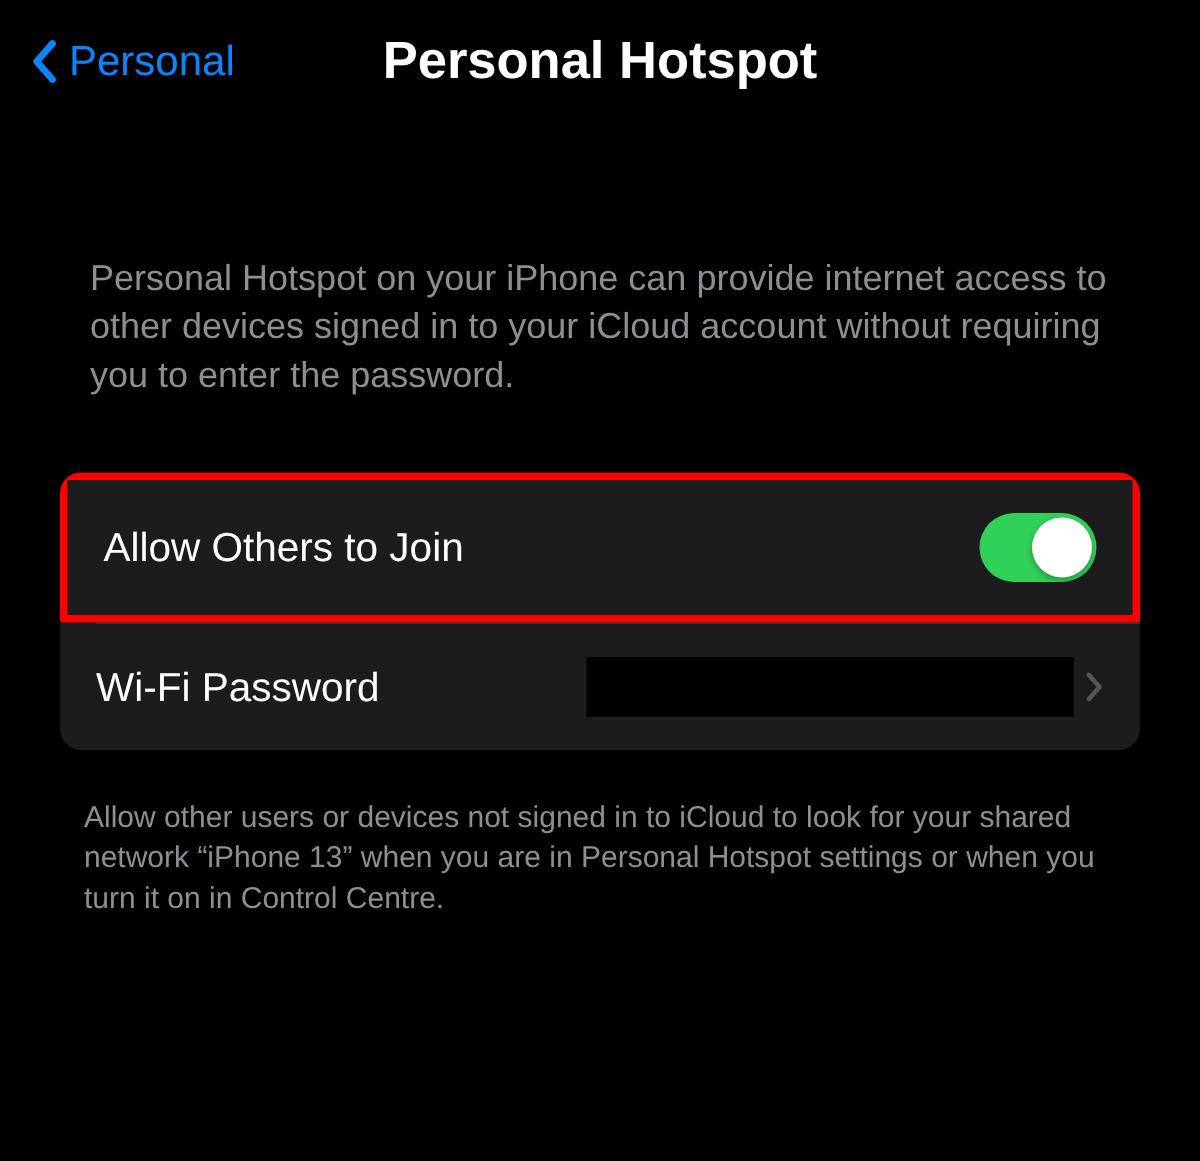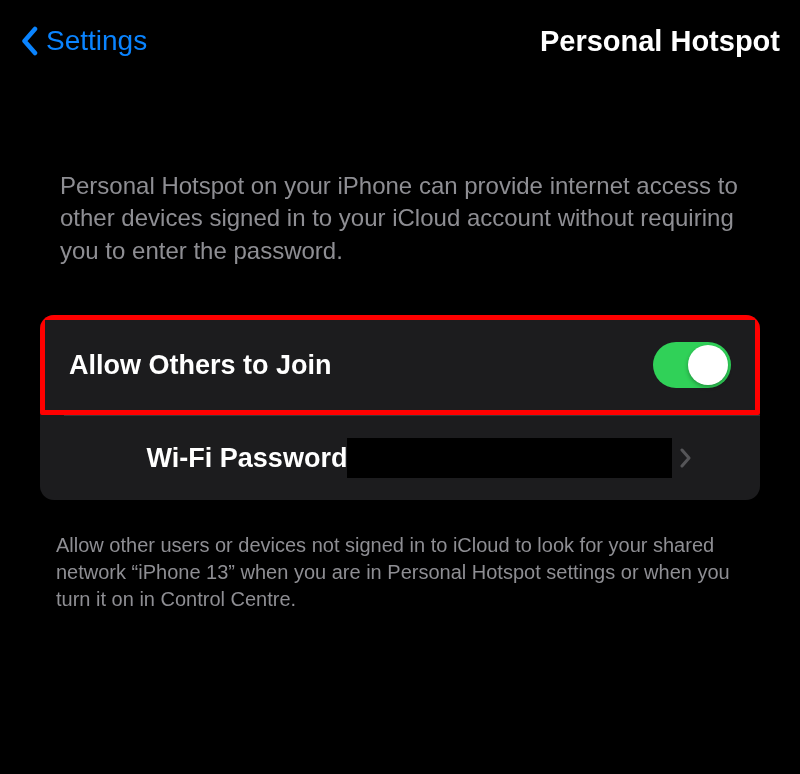--- a/index.html
+++ b/index.html
@@ -30,23 +30,23 @@
       position: absolute;
       left: 20px;
     }
     .chevron-left {
       width: 18px;
       height: 30px;
       margin-right: 8px;
     }
     .header-title {
       color: #ffffff;
-      font-size: 29px;
+      font-size: 35px;
       font-weight: 600;
-      text-align: right;
+      text-align: center;
       width: 100%;
     }
     .description-text {
       color: #8e8e93;
       font-size: 24px;
       line-height: 1.35;
       padding: 0 60px;
       margin-top: 88px;
       margin-bottom: 48px;
     }
@@ -68,21 +68,21 @@
       border-radius: 2px;
     }
     .divider {
       height: 1px;
       background: #38383a;
       margin-left: 24px;
     }
     .row-label {
       color: #ffffff;
       font-size: 27px;
-      font-weight: 700;
+      font-weight: 400;
     }
     .toggle {
       width: 78px;
       height: 46px;
       background: #30d158;
       border-radius: 23px;
       position: relative;
       cursor: pointer;
     }
     .toggle-knob {
@@ -91,23 +91,22 @@
       background: #ffffff;
       border-radius: 50%;
       position: absolute;
       top: 3px;
       right: 3px;
       box-shadow: 0 2px 4px rgba(0,0,0,0.3);
     }
     .password-row {
       display: flex;
       align-items: center;
-      justify-content: center;
+      justify-content: space-between;
       width: 100%;
-      margin-left: 39px;
     }
     .password-value {
       display: flex;
       align-items: center;
       gap: 8px;
     }
     .password-masked {
       width: 325px;
       height: 40px;
       background: #000000;
@@ -126,21 +125,21 @@
     }
   </style>
 </head>
 <body>
 
 <div class="header">
   <div class="back-button">
     <svg class="chevron-left" viewBox="0 0 12 20">
       <path d="M10 2 L3 10 L10 18" stroke="#0a84ff" stroke-width="3" fill="none" stroke-linecap="round" stroke-linejoin="round"></path>
     </svg>
-    <span>Settings</span>
+    <span>Personal</span>
   </div>
   <div class="header-title">Personal Hotspot</div>
 </div>
 
 <div class="description-text">Personal Hotspot on your iPhone can provide internet access to other devices signed in to your iCloud account without requiring you to enter the password.</div>
 
 <div class="settings-group">
   <div class="settings-row highlighted">
     <span class="row-label">Allow Others to Join</span>
     <div class="toggle">

